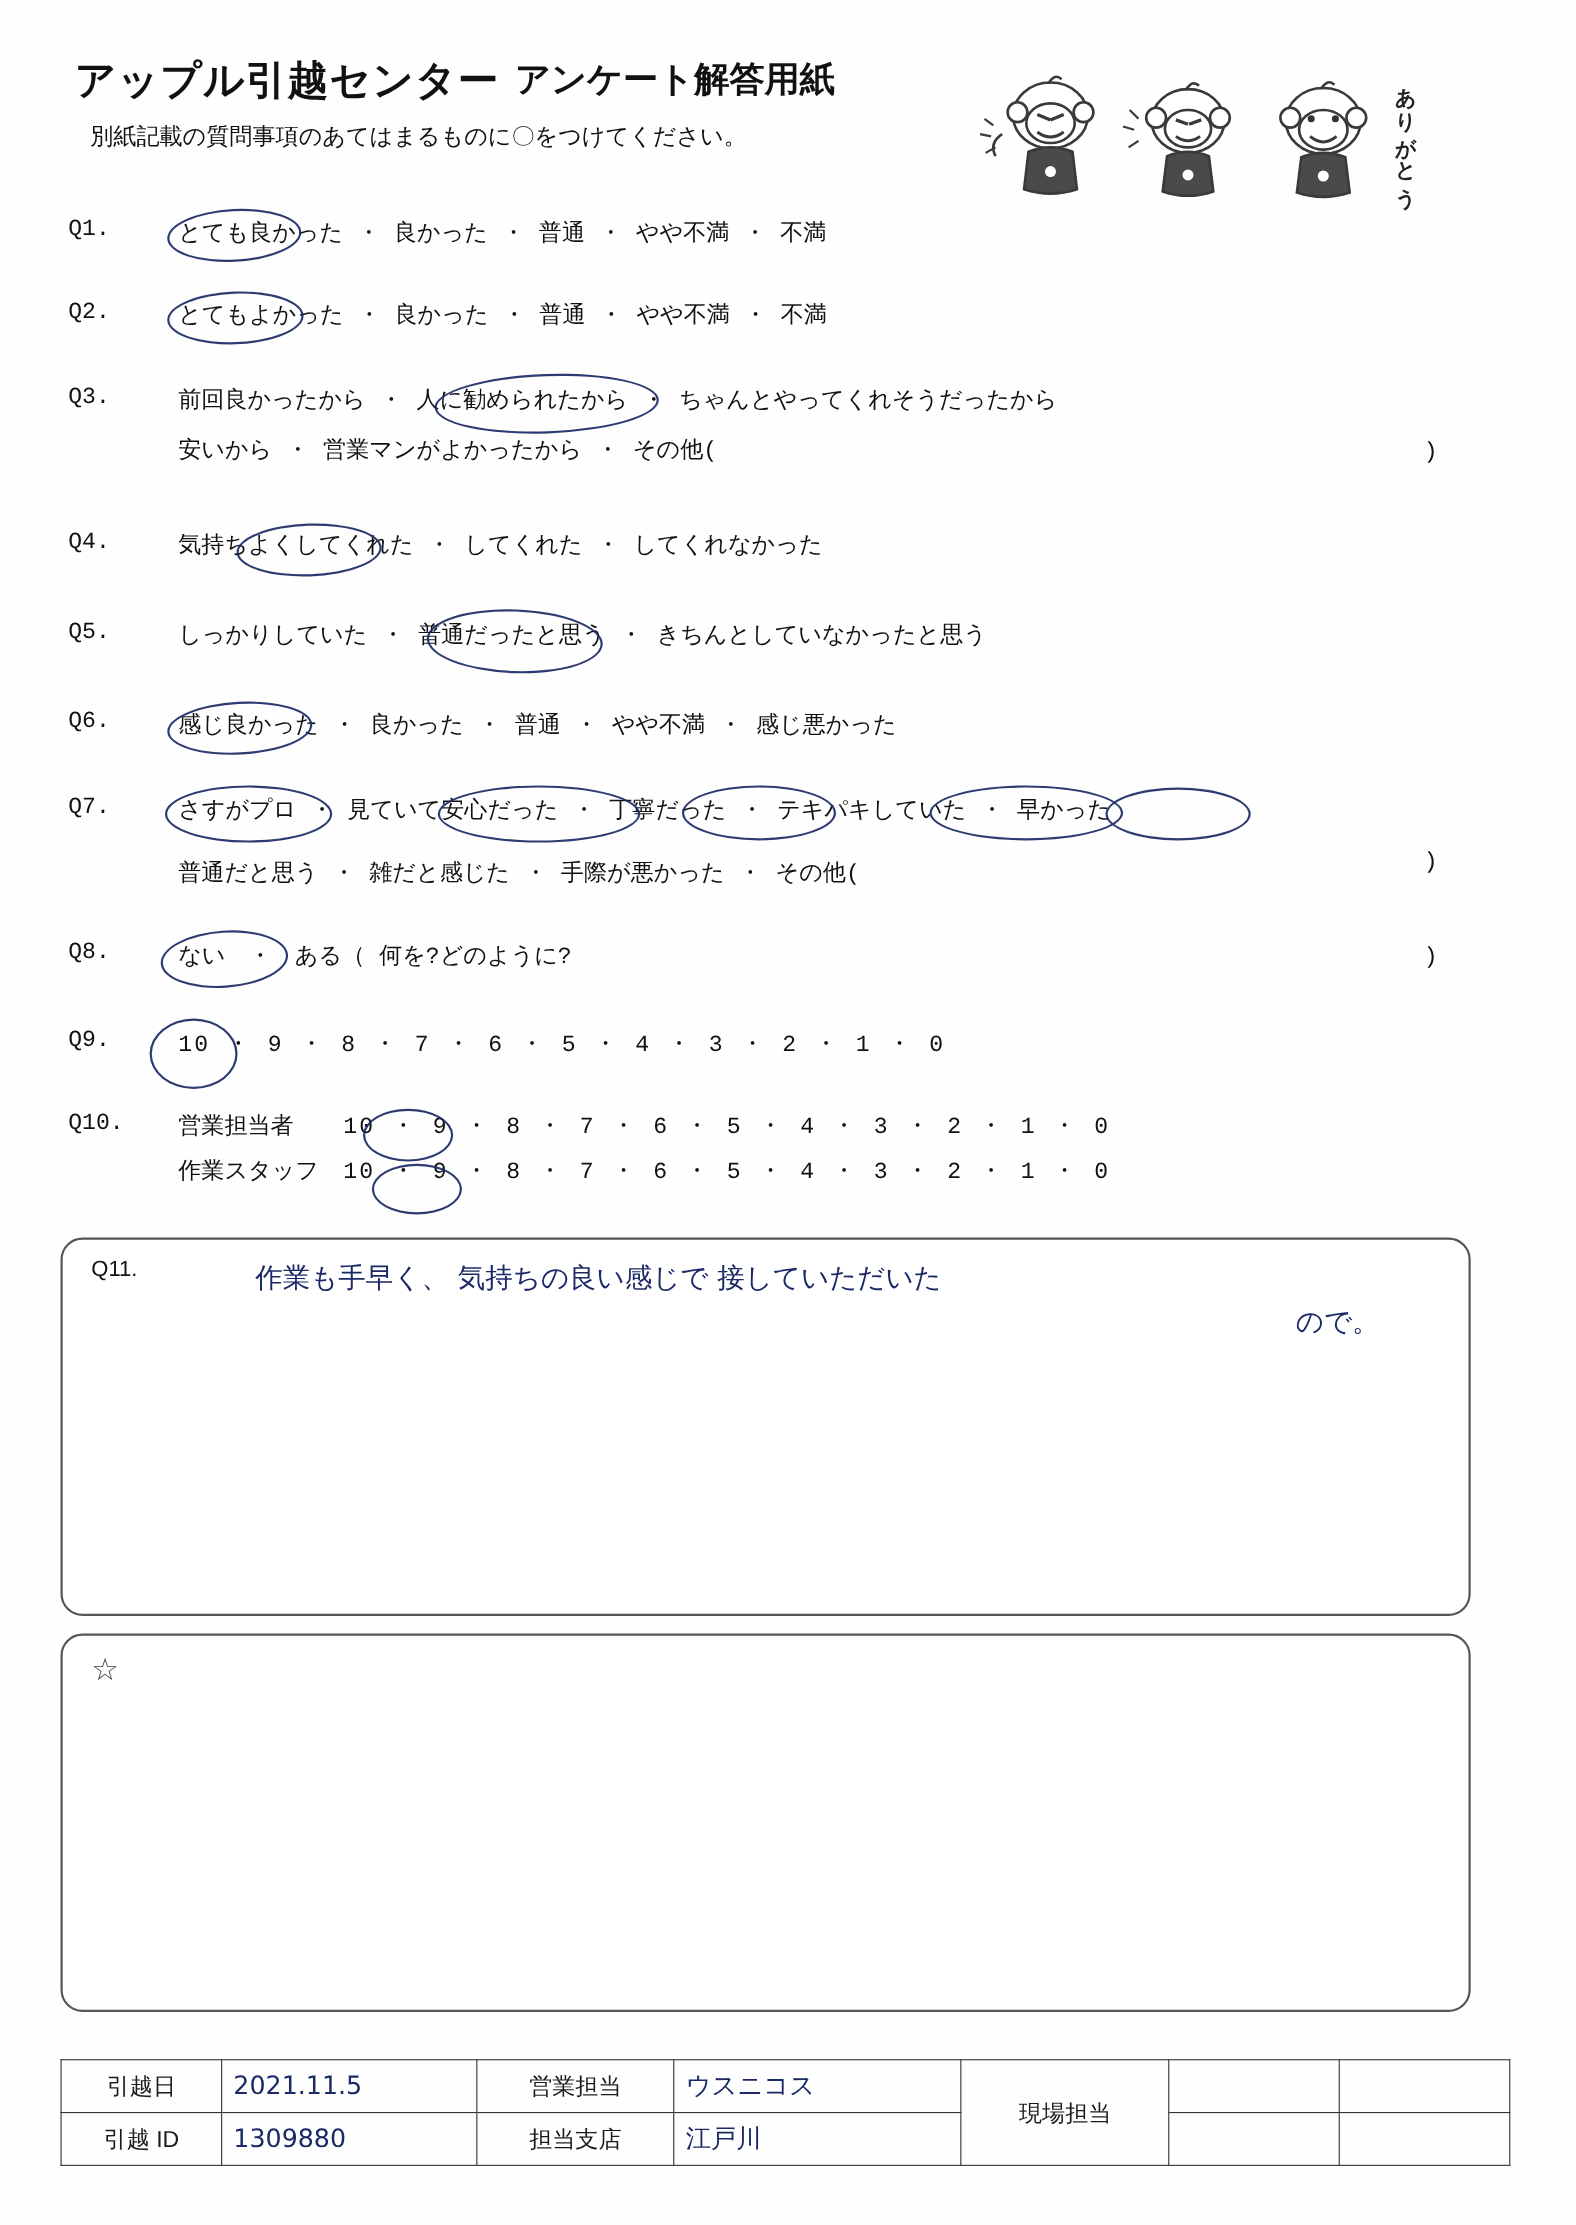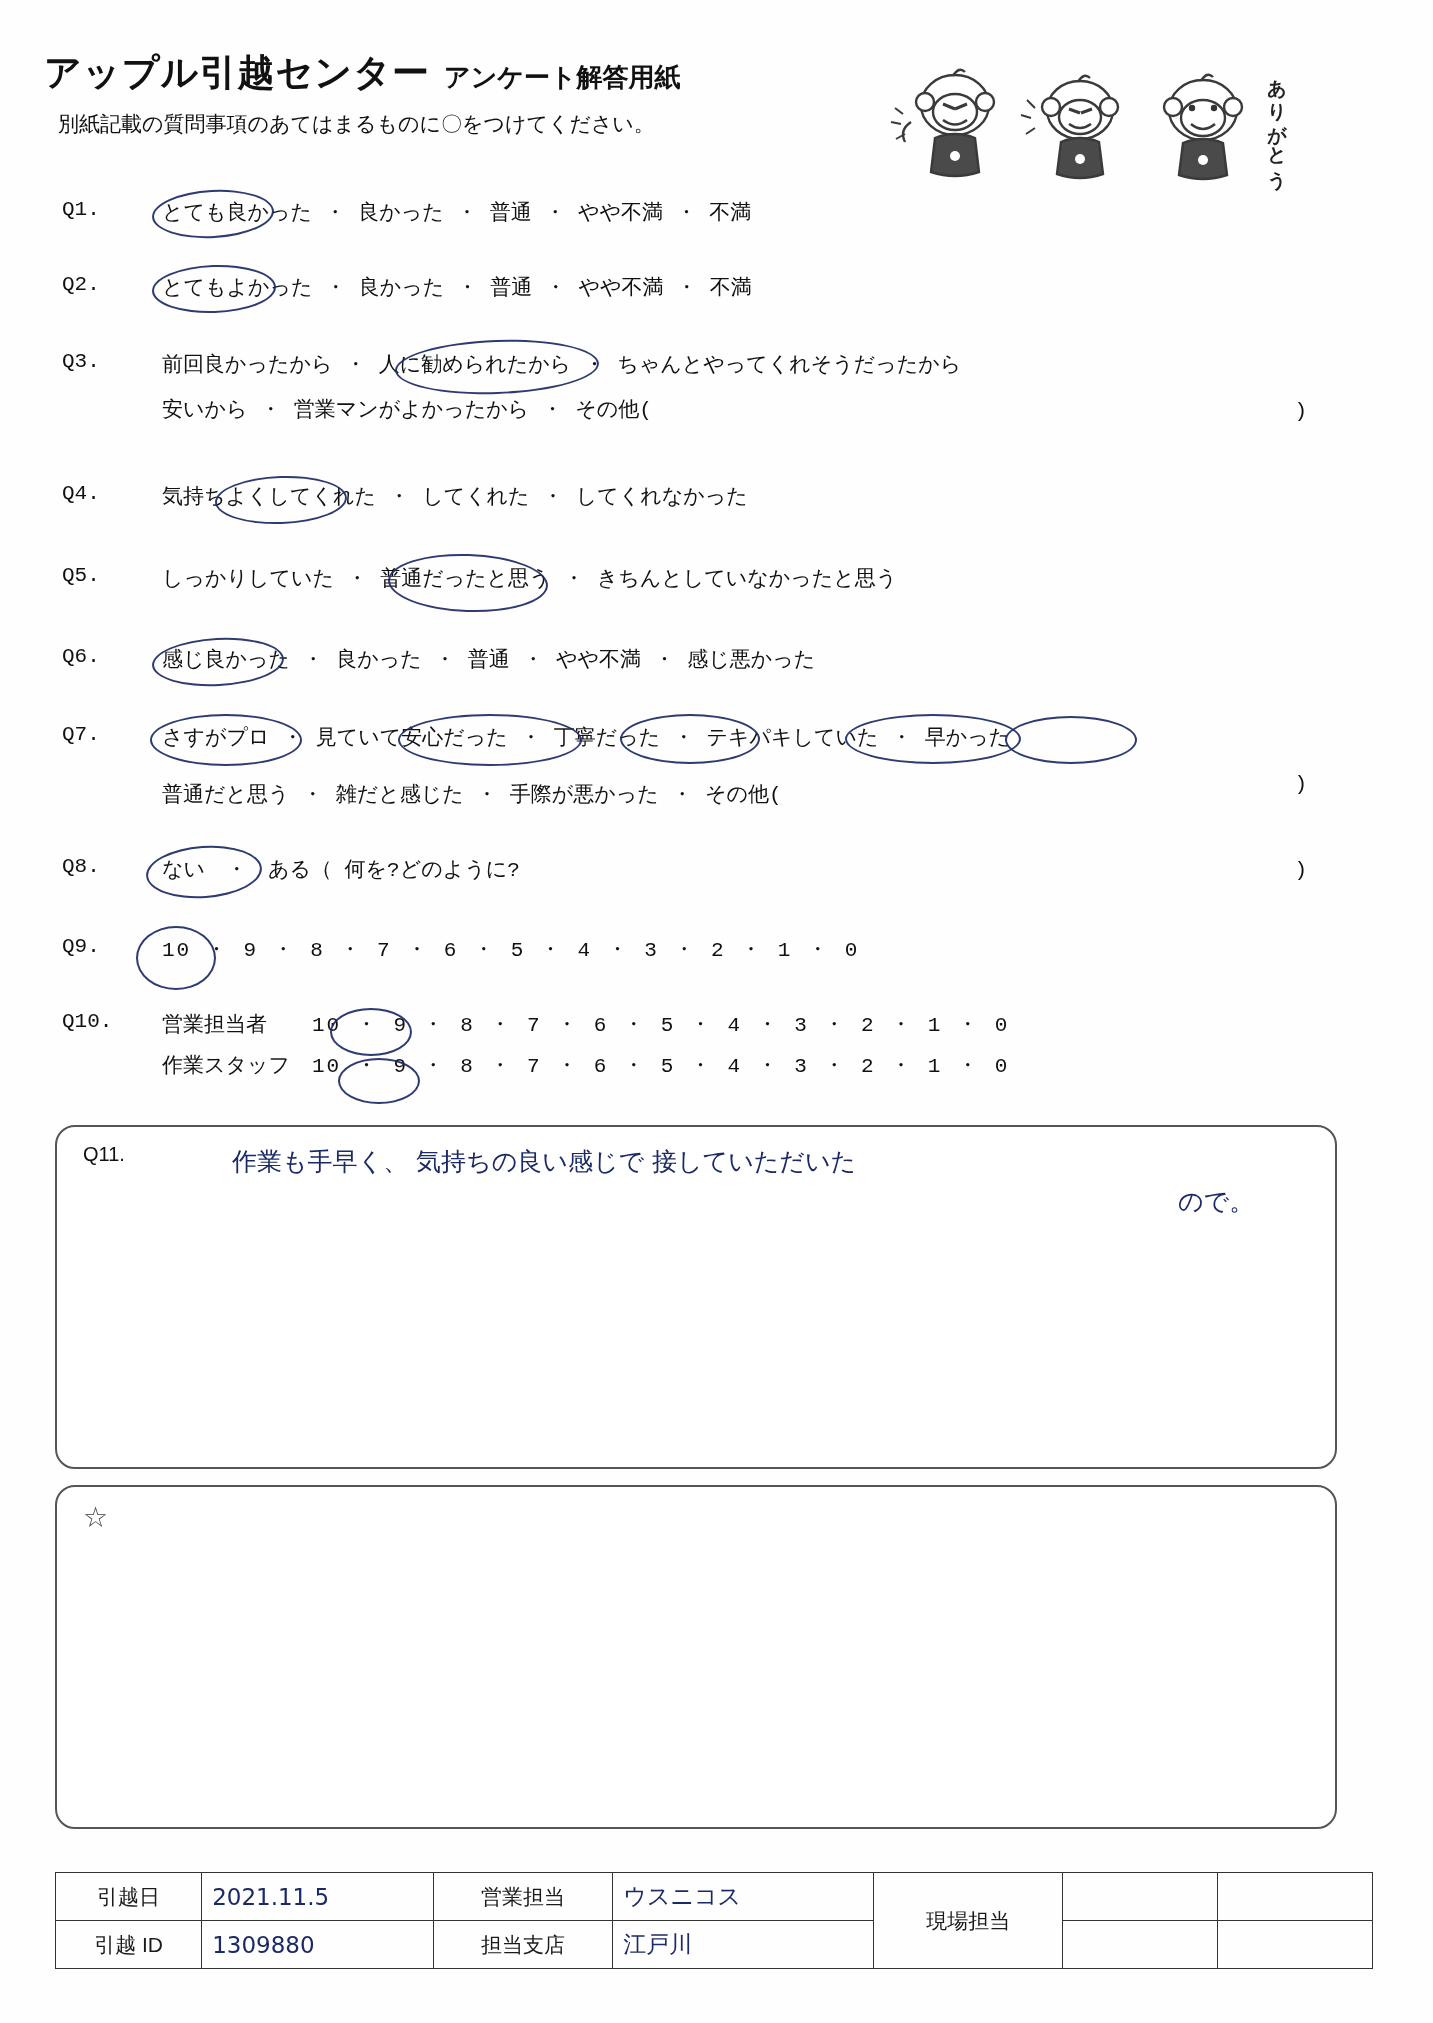--- a/index.html
+++ b/index.html
@@ -16,37 +16,37 @@
     width: 1433px;
     height: 2023px;
     margin: 0 auto;
     background: #fefefe;
     overflow: hidden;
   }
 
   
   .header {
     position: absolute;
-    left: 44px;
+    left: 68px;
     top: 48px;
     width: 820px;
   }
   .title-row {
     display: flex;
     align-items: flex-end;
     gap: 14px;
   }
   .brand {
     font-size: 37px;
     font-weight: bold;
     letter-spacing: 1px;
     color: #111;
   }
   .doc-type {
-    font-size: 26px;
+    font-size: 32px;
     font-weight: bold;
     color: #111;
     padding-bottom: 3px;
   }
   .instruction {
     margin-top: 12px;
     margin-left: 14px;
     font-size: 21px;
     color: #111;
   }

